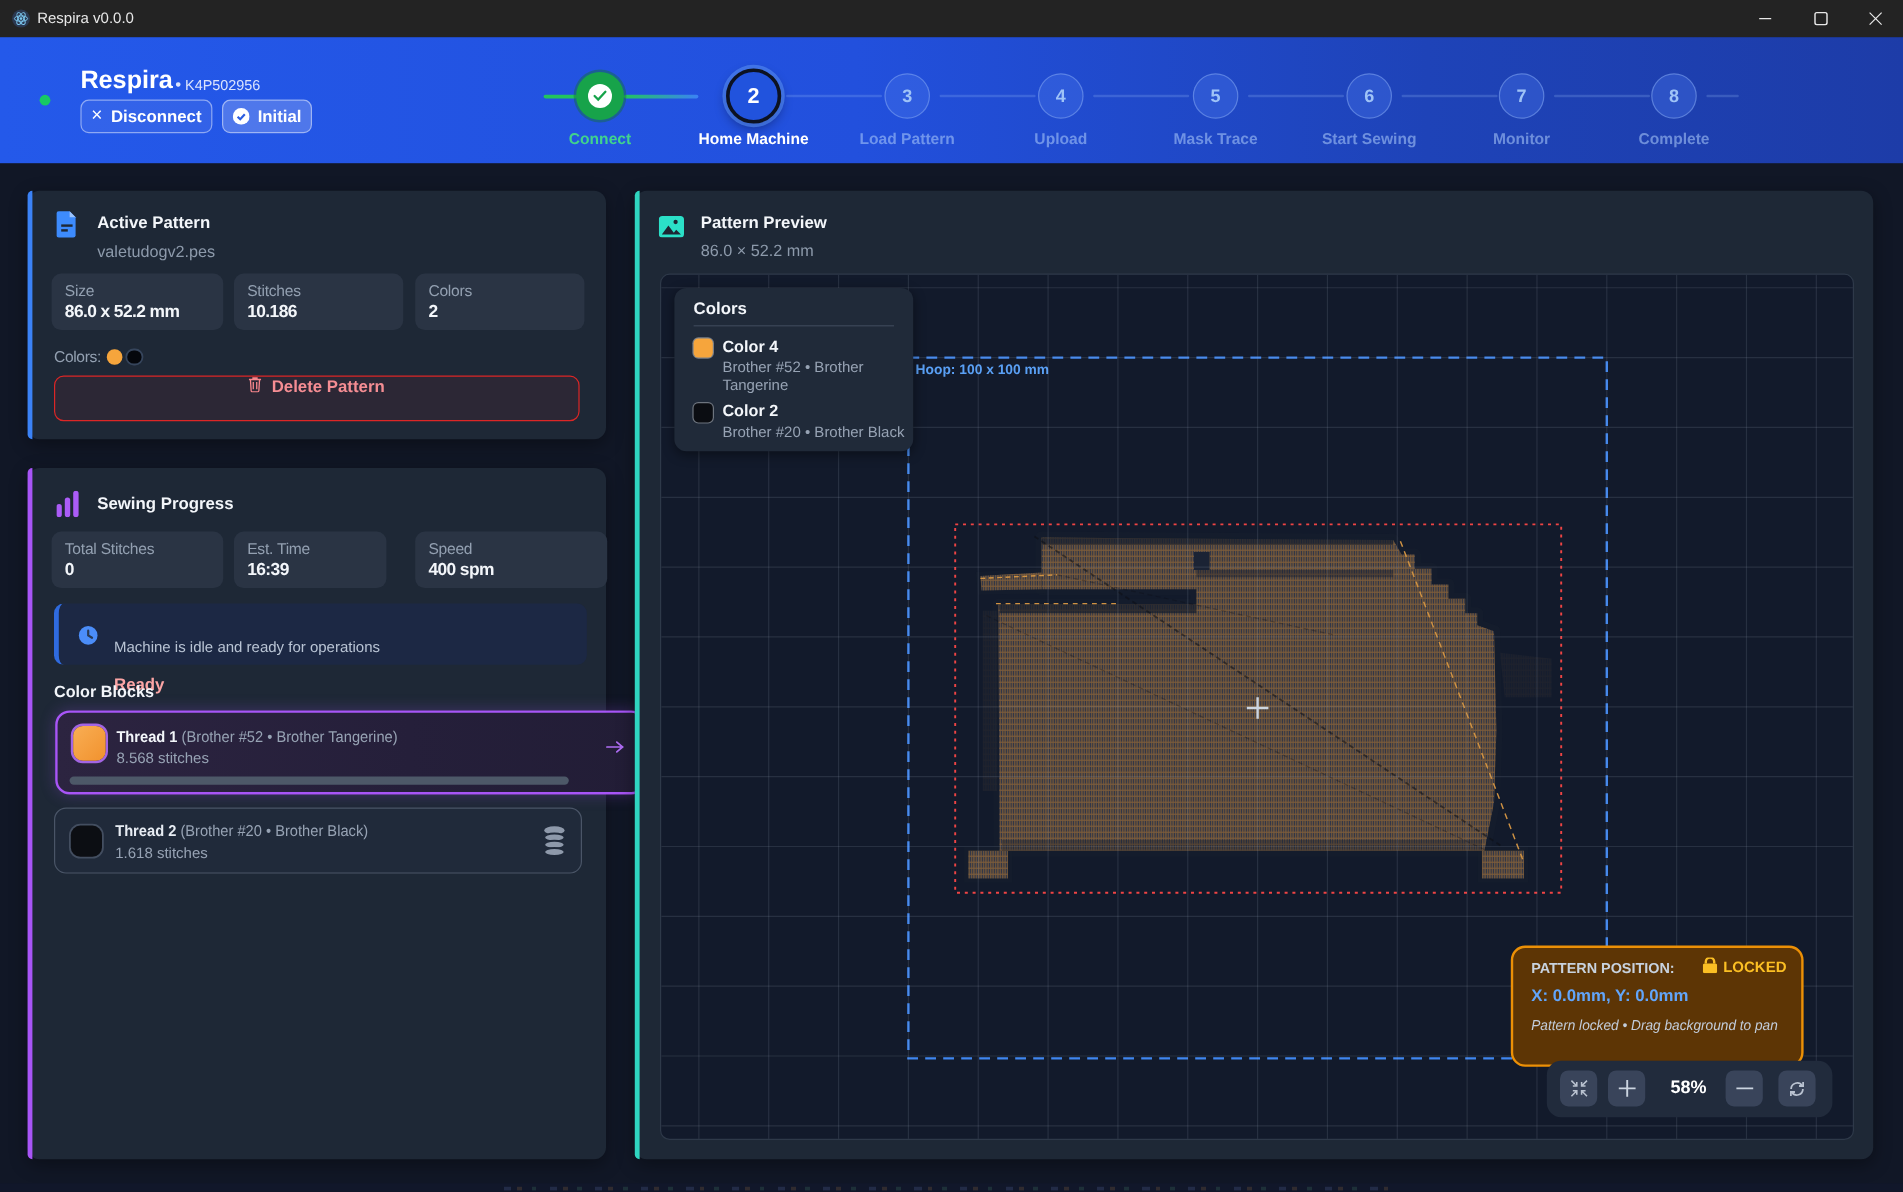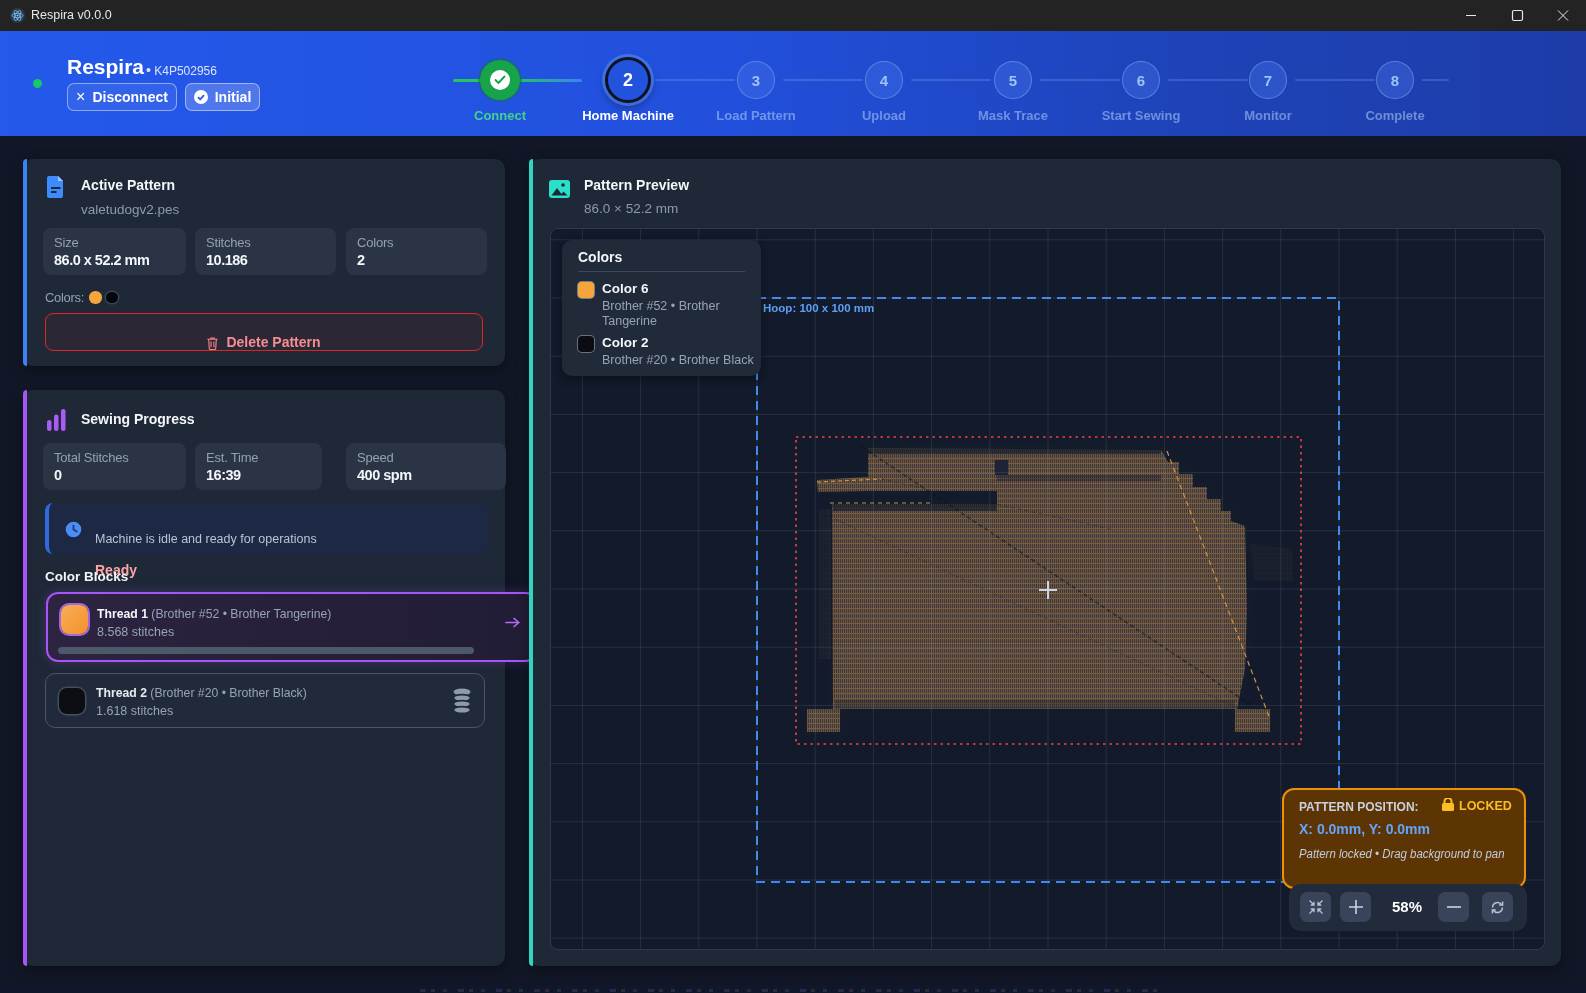--- a/index.html
+++ b/index.html
@@ -115,21 +115,21 @@
       <div class="lb">Stitches</div>
       <div class="vl">10.186</div>
     </div>
   <div class="statbox" style="left:323px;top:69px;width:141px;">
       <div class="lb">Colors</div>
       <div class="vl">2</div>
     </div>
   <div style="position:absolute;left:22px;top:131px;font-size:13px;letter-spacing:-0.3px;color:#93a0b1;">Colors:</div>
   <div style="position:absolute;left:66px;top:132px;width:12.5px;height:12.5px;border-radius:50%;background:#f6a53c;"></div>
   <div style="position:absolute;left:83px;top:132.5px;width:11.5px;height:11.5px;border-radius:50%;background:#05070c;box-shadow:0 0 0 1.5px #36455c;"></div>
-  <div style="position:absolute;left:22px;top:154px;width:438px;height:38px;border:1px solid #dc2626;border-radius:8px;background:rgba(140,35,45,0.13);display:flex;align-items:flex-end;justify-content:center;gap:8px;color:#f58d93;font-size:14px;font-weight:bold;">
+  <div style="position:absolute;left:22px;top:154px;width:438px;height:38px;border:1px solid #dc2626;border-radius:8px;background:rgba(140,35,45,0.13);display:flex;align-items:flex-start;justify-content:center;gap:8px;color:#f58d93;font-size:14px;font-weight:bold;">
     <svg width="11" height="13" viewBox="0 0 13 15">
         <path d="M0.5 2.5 h12 M4.5 2.5 v-1.5 h4 v1.5 M2 2.5 l0.7 11 a1.3 1.3 0 0 0 1.3 1.2 h5 a1.3 1.3 0 0 0 1.3-1.2 l0.7-11 M4.8 5 v7 M8.2 5 v7" stroke="#f8868c" stroke-width="1.3" fill="none"></path>
       </svg>
     Delete Pattern
   </div>
 </div>
 
 <div class="card" id="card2" style="left:23px; top:390px; width:482px; height:576px;">
   <div class="cardbar" style="background:#a855f7;"></div>
   <svg style="position:absolute;left:24px;top:19px;" width="20" height="22" viewBox="0 0 20 22">
@@ -244,29 +244,29 @@
         <path d="M0 10.8 H995 M0 69 H995 M0 127.2 H995 M0 185.4 H995 M0 243.6 H995 M0 301.8 H995 M0 360 H995 M0 418.2 H995 M0 476.4 H995 M0 534.6 H995 M0 592.8 H995 M0 651 H995 M0 709.2 H995"></path>
       </g>
 
       <path d="M488 361 H506 M497 352 V370" stroke="#ccd5e0" stroke-width="2" fill="none"></path>
     </svg>
     
     <div style="position:absolute;left:11px;top:11px;width:199px;height:136px;background:#202a39;border-radius:10px;box-shadow:0 3px 10px rgba(0,0,0,0.4);">
       <div style="position:absolute;left:16px;top:9px;font-size:14px;font-weight:bold;color:#f3f6fa;">Colors</div>
       <div style="position:absolute;left:16px;top:31px;width:167px;height:1px;background:#3c4759;"></div>
       <div style="position:absolute;left:16px;top:42px;width:16px;height:16px;border-radius:4px;background:#f6a53c;box-shadow:0 0 0 1px rgba(255,255,255,0.4);"></div>
-      <div style="position:absolute;left:40px;top:41px;font-size:13.5px;font-weight:bold;color:#f3f6fa;">Color 6</div>
+      <div style="position:absolute;left:40px;top:41px;font-size:13.5px;font-weight:bold;color:#f3f6fa;">Color 4</div>
       <div style="position:absolute;left:40px;top:59px;font-size:12.5px;color:#97a3b4;line-height:14.5px;">Brother #52 • Brother<br>Tangerine</div>
       <div style="position:absolute;left:16px;top:96px;width:16px;height:16px;border-radius:4px;background:#0b0d12;box-shadow:0 0 0 1px rgba(255,255,255,0.35);"></div>
       <div style="position:absolute;left:40px;top:95px;font-size:13.5px;font-weight:bold;color:#f3f6fa;">Color 2</div>
       <div style="position:absolute;left:40px;top:113px;font-size:12.5px;color:#97a3b4;white-space:nowrap;">Brother #20 • Brother Black</div>
     </div>
     
     <div style="position:absolute;left:730px;top:718px;"></div>
-    <div style="position:absolute;left:731px;top:559px;width:244px;height:101px;background:#5d3505;border:2px solid #ec9006;border-radius:12px;">
+    <div style="position:absolute;left:708px;top:559px;width:244px;height:101px;background:#5d3505;border:2px solid #ec9006;border-radius:12px;">
       <div style="position:absolute;left:15px;top:10px;font-size:12px;font-weight:bold;color:#c8d2de;letter-spacing:0px;">PATTERN POSITION:</div>
       <svg style="position:absolute;left:158px;top:8px;" width="12" height="13" viewBox="0 0 12 13">
           <rect x="0" y="5" width="12" height="8" rx="1.5" fill="#fbbf24"></rect>
           <path d="M2.5 5 v-1.5 a3.5 3.5 0 0 1 7 0 v1.5" stroke="#fbbf24" stroke-width="2" fill="none"></path>
         </svg>
       <div style="position:absolute;left:175px;top:9px;font-size:12.5px;font-weight:bold;color:#fbbf24;">LOCKED</div>
       <div style="position:absolute;left:15px;top:31px;font-size:14px;font-weight:bold;color:#62a5fa;">X: 0.0mm, Y: 0.0mm</div>
       <div style="position:absolute;left:15px;top:57px;font-size:12px;font-style:italic;color:#c3cddb;white-space:nowrap;transform:scaleX(0.95);transform-origin:0 0;">Pattern locked • Drag background to pan</div>
     </div>
     

